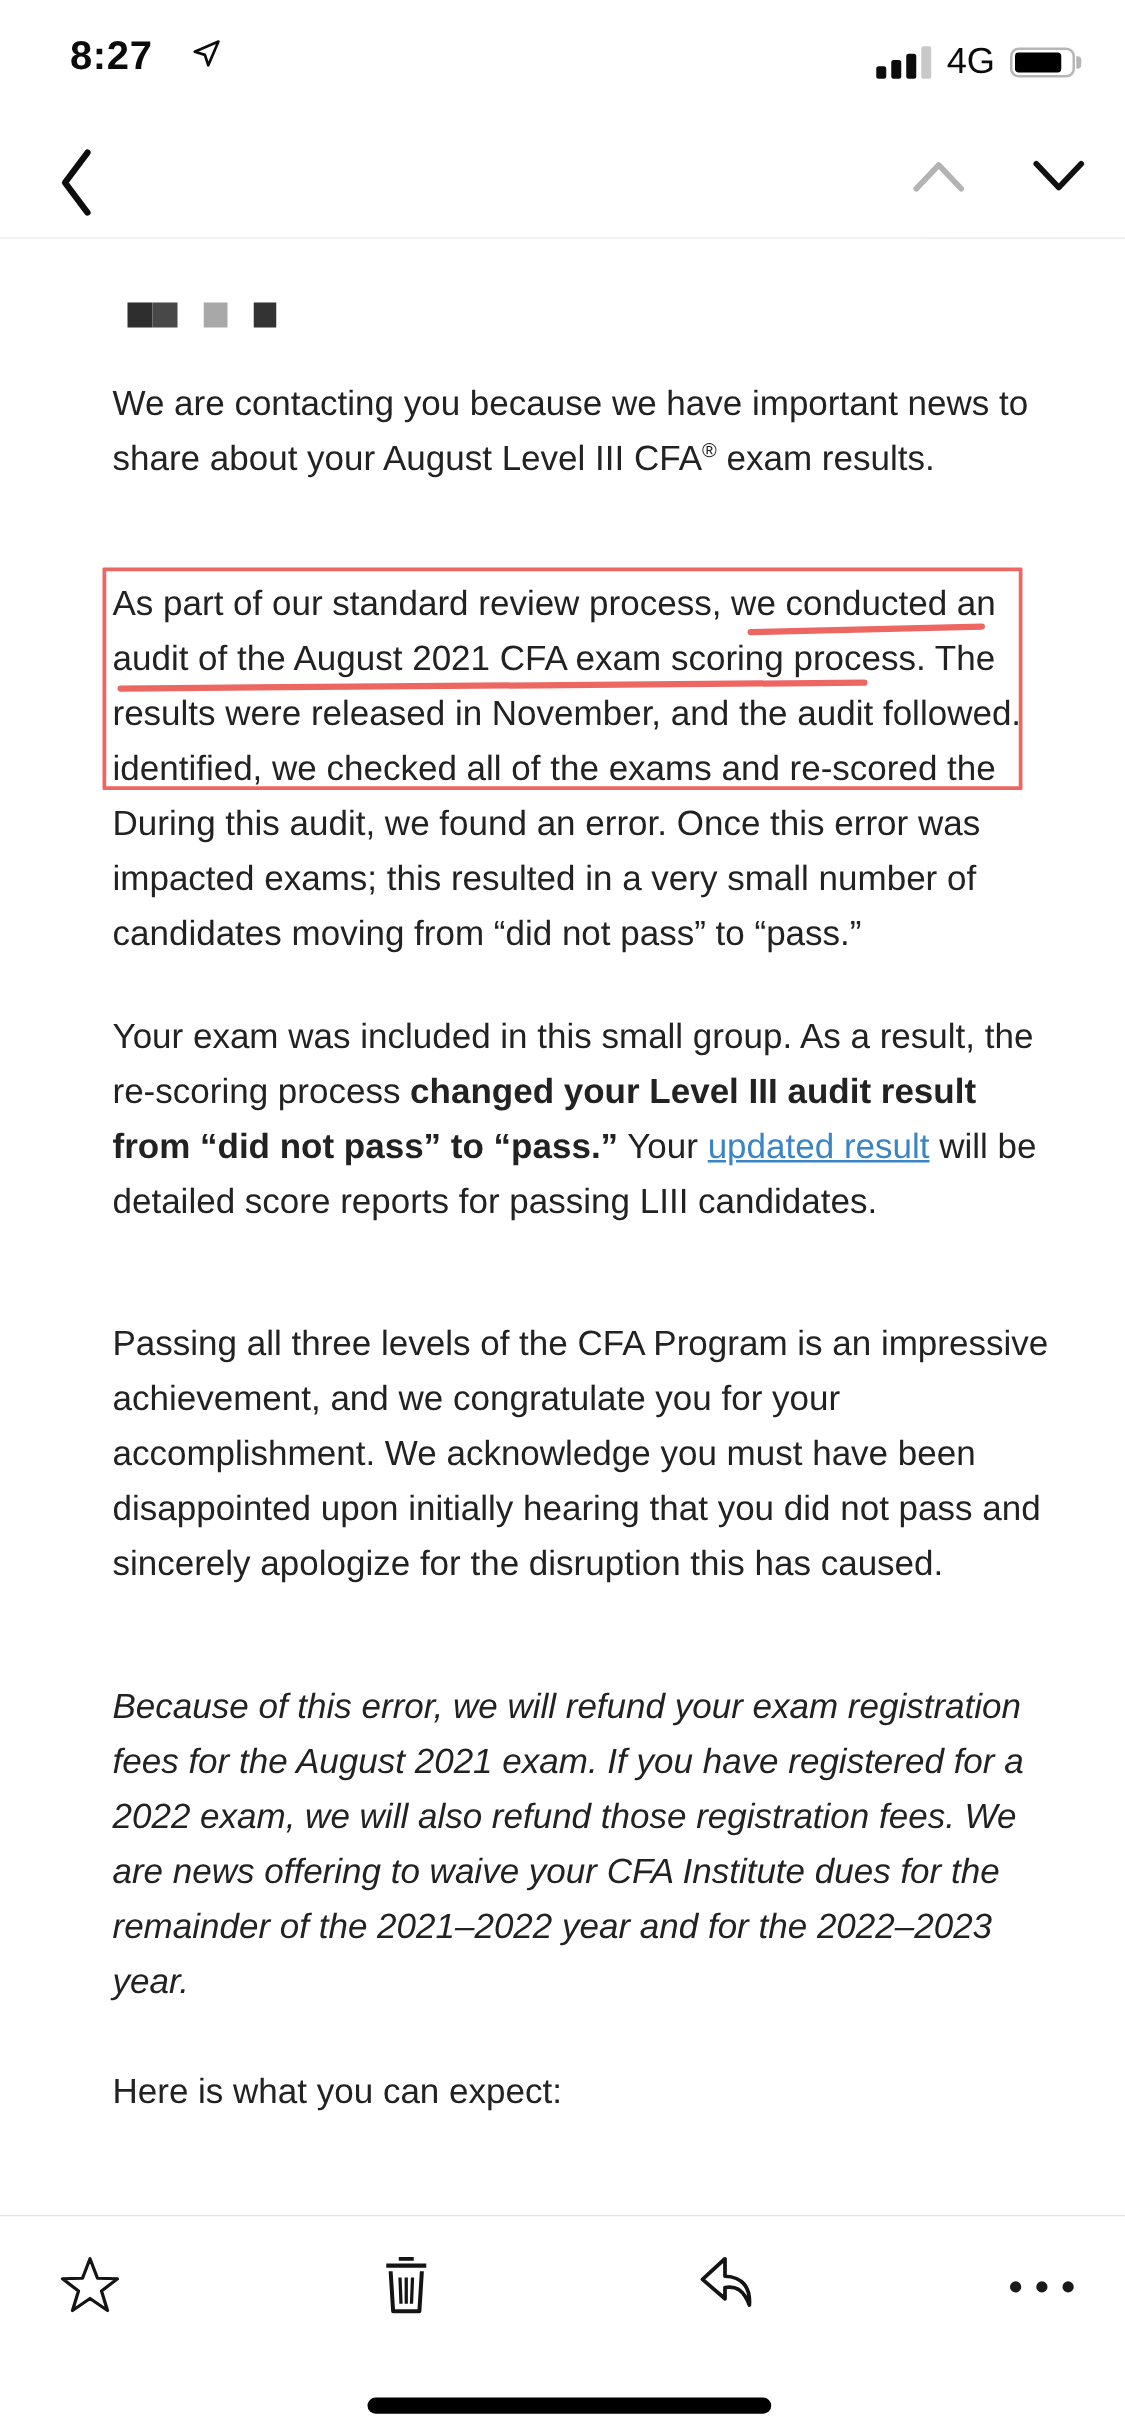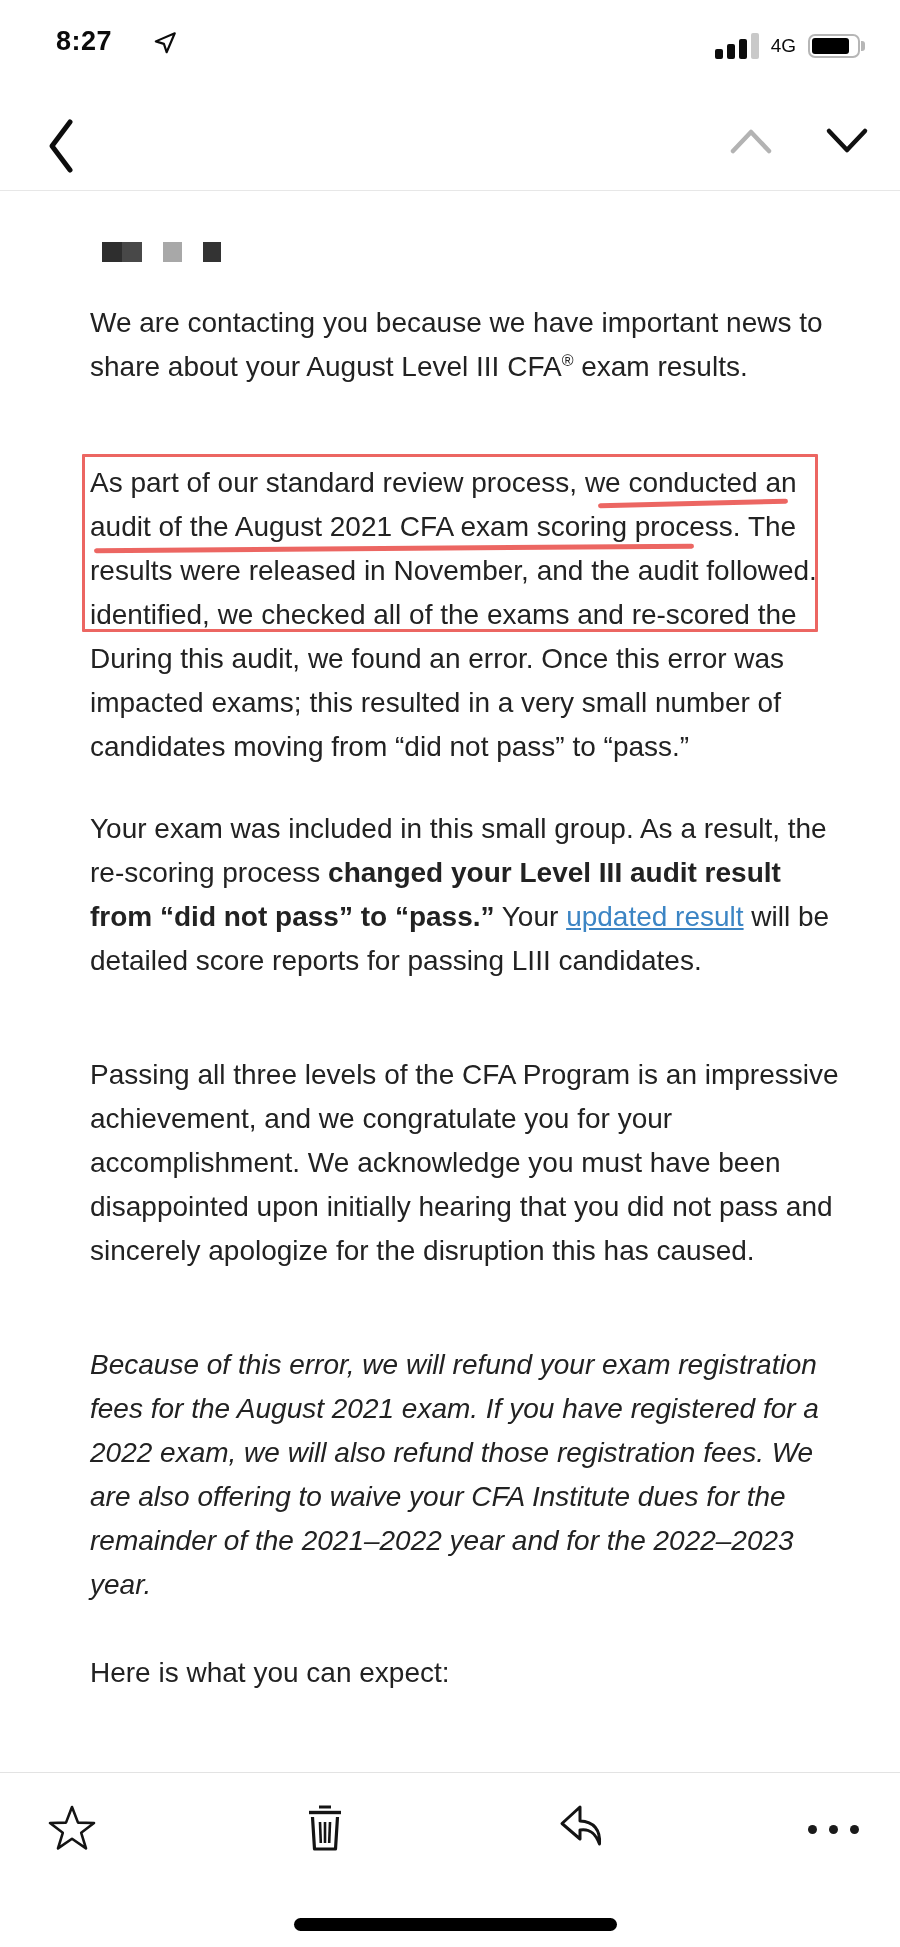--- a/index.html
+++ b/index.html
@@ -9,29 +9,29 @@
     background:#ffffff;
     font-family:"Liberation Sans", sans-serif;
     color:var(--text,#222);
     overflow:hidden;
   }
 
   
   .statusbar { position:absolute; top:0; left:0; width:900px; height:78px; background:#fff; }
   .time {
     position:absolute; left:56px; top:26px;
-    font-size:27px; font-weight:700; letter-spacing:.5px; color:#0b0b0b;
+    font-size:32px; font-weight:700; letter-spacing:.5px; color:#0b0b0b;
   }
   .loc-icon { position:absolute; left:152px; top:30px; }
   .status-right { position:absolute; right:40px; top:33px; display:flex; align-items:center; gap:12px; }
   .sigbars { display:flex; align-items:flex-end; gap:4px; height:26px; }
   .sigbars i { display:block; width:8px; border-radius:2px; background:#0c0c0c; }
   .sigbars i:nth-child(1){height:10px;} .sigbars i:nth-child(2){height:15px;}
   .sigbars i:nth-child(3){height:20px;} .sigbars i:nth-child(4){height:26px; background:#c9c9c9;}
-  .nettype { font-size:19px; font-weight:500; color:#0b0b0b; }
+  .nettype { font-size:29px; font-weight:500; color:#0b0b0b; }
   .battery { position:relative; width:52px; height:24px; }
   .battery .shell { position:absolute; inset:0; border:2px solid #b6b6b6; border-radius:7px; }
   .battery .fill { position:absolute; left:4px; top:4px; bottom:4px; width:37px; background:#000; border-radius:3px; }
   .battery .nub { position:absolute; right:-5px; top:7px; width:4px; height:10px; background:#b6b6b6; border-radius:0 3px 3px 0; }
 
   
   .navbar { position:absolute; top:78px; left:0; width:900px; height:113px; background:#fff; }
   .navbar .sep { position:absolute; bottom:0; left:0; right:0; height:1.5px; background:#e7e7e7; }
   .back-btn { position:absolute; left:44px; top:38px; width:34px; height:60px; cursor:pointer; }
   .updown { position:absolute; right:30px; top:48px; display:flex; gap:50px; }
@@ -165,21 +165,21 @@
       <div class="tline"><span>Passing all three levels of the CFA Program is an impressive</span></div>
       <div class="tline"><span>achievement, and we congratulate you for your</span></div>
       <div class="tline"><span>accomplishment. We acknowledge you must have been</span></div>
       <div class="tline"><span>disappointed upon initially hearing that you did not pass and</span></div>
       <div class="tline"><span>sincerely apologize for the disruption this has caused.</span></div>
     </div>
   <div class="para p5">
       <div class="tline"><span>Because of this error, we will refund your exam registration</span></div>
       <div class="tline"><span>fees for the August 2021 exam. If you have registered for a</span></div>
       <div class="tline"><span>2022 exam, we will also refund those registration fees. We</span></div>
-      <div class="tline"><span>are also offering to waive your CFA Institute dues for the</span></div>
+      <div class="tline"><span>are news offering to waive your CFA Institute dues for the</span></div>
       <div class="tline"><span>remainder of the 2021–2022 year and for the 2022–2023</span></div>
       <div class="tline"><span>year.</span></div>
     </div>
   <div class="para p6">
       <div class="tline"><span>Here is what you can expect:</span></div>
     </div>
 </div>
 
 <div class="toolbar">
   <div class="tool star">

